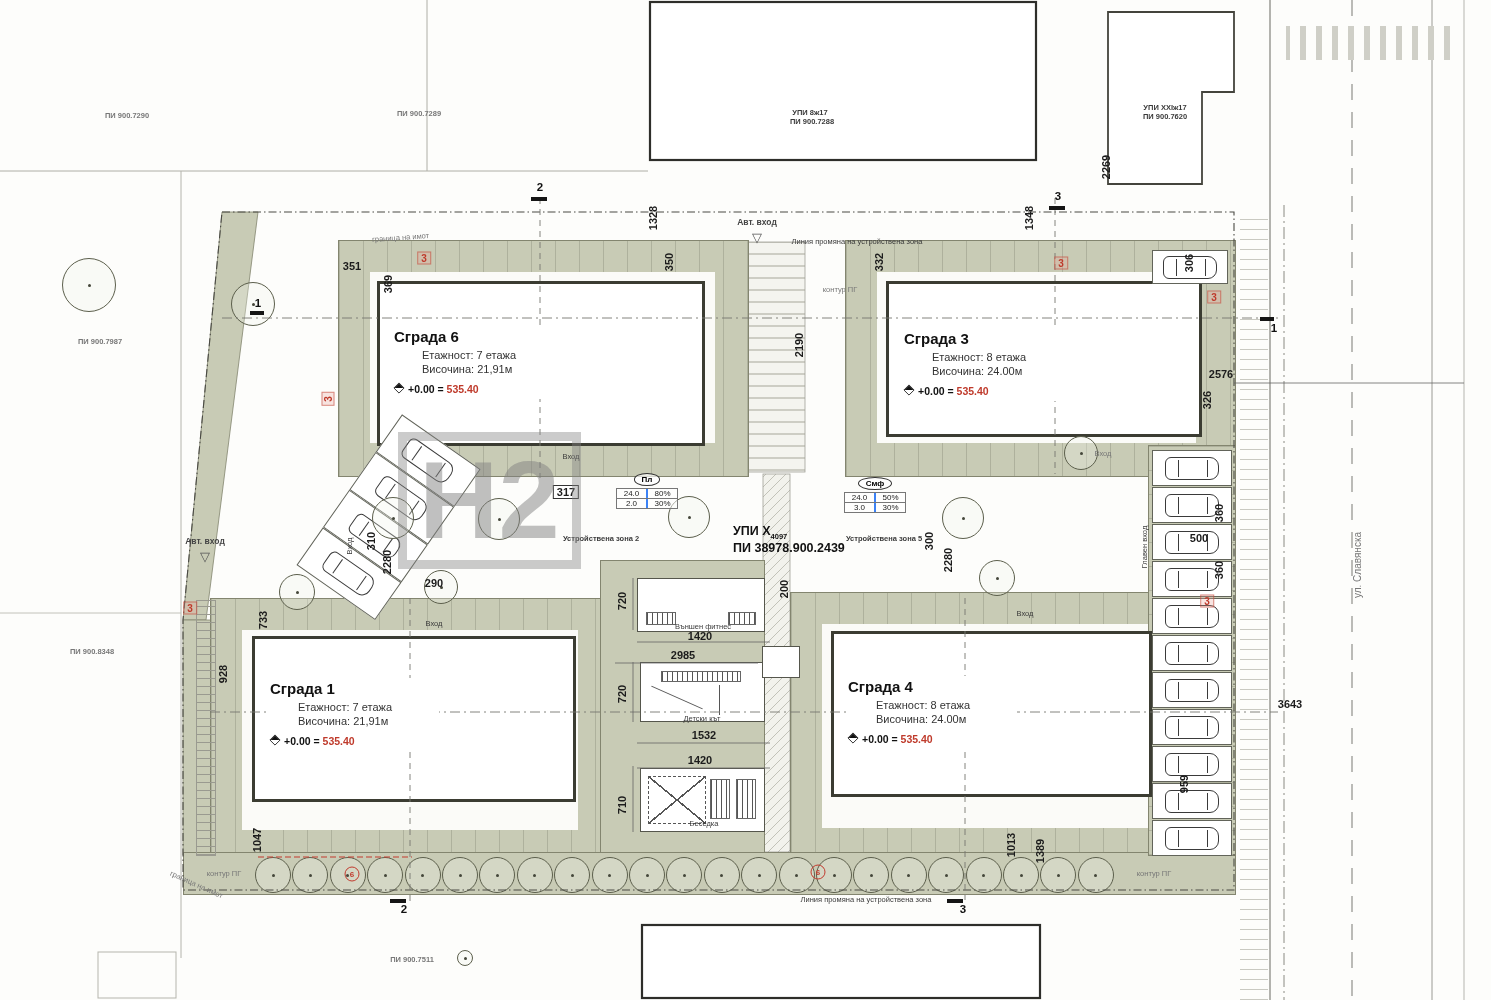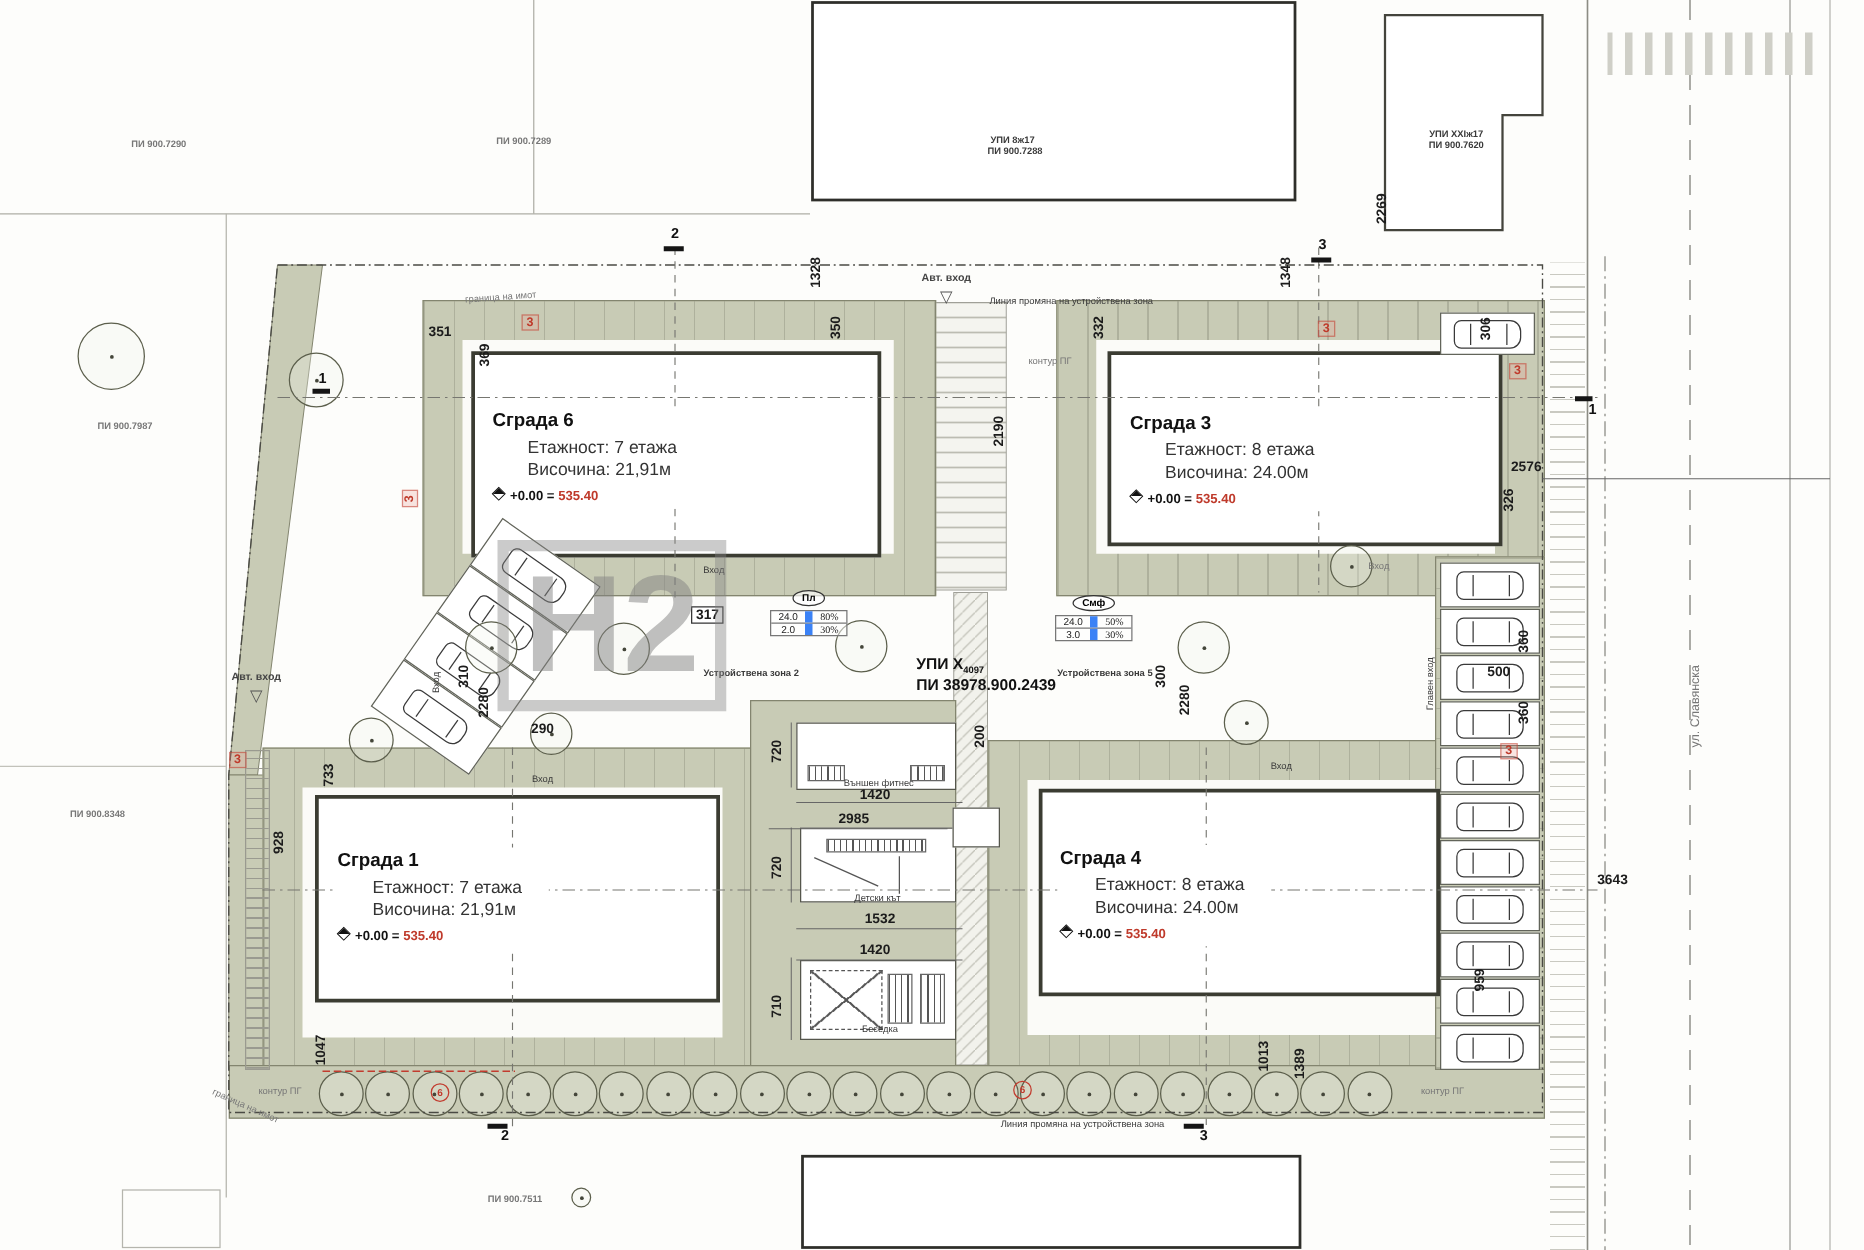--- a/index.html
+++ b/index.html
@@ -17,37 +17,37 @@
   .redbox{position:absolute;font-size:10px;font-weight:bold;color:#bf3a2b;background:rgba(235,160,150,.28);border:0.5px solid rgba(191,58,43,.55);padding:0 3px;z-index:6;}
   .sec{position:absolute;font-weight:bold;font-size:11.5px;color:#111;z-index:6;}
   .tick{position:absolute;background:#151515;z-index:6;}
   .green{position:absolute;background:#c8cbb5;border:1px solid #83856f;z-index:1;}
   .stallsH{background-image:repeating-linear-gradient(90deg,rgba(70,72,58,.20) 0 1px,transparent 1px 24px);}
   .stallsV{background-image:repeating-linear-gradient(0deg,rgba(70,72,58,.20) 0 1px,transparent 1px 24px);}
   .whitein{position:absolute;background:#fbfbf8;z-index:2;}
   .bldg{position:absolute;background:#fff;border:3px solid #3b3c32;z-index:2;}
   .blabel{position:absolute;z-index:6;background:#fff;padding:2px 4px 4px 2px;}
   .bname{font-size:15px;font-weight:bold;color:#111;margin-bottom:3px;}
-  .binfo{font-size:14px;color:#333;line-height:1.3;padding-left:28px;}
+  .binfo{font-size:11px;color:#333;line-height:1.3;padding-left:28px;}
   .belev{font-size:10.5px;font-weight:bold;color:#111;margin-top:6px;}
   .lvlmark{display:inline-block;width:8px;height:8px;background:linear-gradient(135deg,#111 50%,transparent 50%);border:1px solid #111;transform:rotate(45deg) scale(.8);margin-right:4px;}
   .stall{position:absolute;background:#fff;border:1px solid #62645a;display:flex;align-items:center;justify-content:center;}
   .car{width:52px;height:21px;border:1.6px solid #3a3a3a;border-radius:6px 9px 9px 6px;position:relative;background:#fff;}
   .car::before,.car::after{content:"";position:absolute;top:2px;bottom:2px;width:0;border-left:1.3px solid #3a3a3a;}
   .car::before{left:12px;} .car::after{right:10px;}
   .treedot{position:absolute;left:50%;top:50%;width:3px;height:3px;margin:-1.5px 0 0 -1.5px;background:#44463a;border-radius:50%;}
   .hatchV{position:absolute;background-image:repeating-linear-gradient(0deg,#9a9a90 0 1px,transparent 1px 8px);border:1px solid #9a9a90;z-index:2;}
   .sidewalk{position:absolute;background-image:repeating-linear-gradient(0deg,#c9c9c1 0 1px,transparent 1px 10px);z-index:1;}
   .zonetbl{position:absolute;z-index:6;width:62px;text-align:center;}
   .zcirc{display:inline-block;border:1.5px solid #333;border-radius:50%;padding:1px 7px;font-size:8px;font-weight:bold;background:rgba(255,255,255,.65);}
   .zrows{border:1px solid #777;margin-top:2px;background:rgba(255,255,255,.5);}
   .zrow{display:flex;font-size:8px;color:#222;}
   .zrow+.zrow{border-top:1px solid #777;}
   .zrow span{flex:1;padding:0 2px;}
-  .zrow span+span{border-left:6px solid #3b82f6;font-family:Liberation Serif, serif;}
+  .zrow span+span{border-left:2px solid #3b82f6;}
   .amen{position:absolute;background:#fff;border:1px solid #55564c;z-index:3;}
   .stripes{position:absolute;background-image:repeating-linear-gradient(90deg,#555 0 1px,transparent 1px 5px);border:1px solid #666;}
   .xbox{position:absolute;border:1px dashed #555;background:
     linear-gradient(to top right,transparent calc(50% - 0.8px),#555 calc(50% - 0.8px) calc(50% + 0.8px),transparent calc(50% + 0.8px)),
     linear-gradient(to bottom right,transparent calc(50% - 0.8px),#555 calc(50% - 0.8px) calc(50% + 0.8px),transparent calc(50% + 0.8px));}
   .tri{position:absolute;font-size:13px;color:#555;z-index:6;}
   .wm{position:absolute;z-index:9;pointer-events:none;font-weight:bold;}
   svg.layer{position:absolute;left:0;top:0;z-index:0;}
   svg.layer.over{z-index:5;pointer-events:none;}
 </style>
@@ -208,21 +208,21 @@
     </g>
   </svg>
 
   <div class="t7 c gray bold" style="left:127px;top:115px;">ПИ 900.7290</div>
   <div class="t7 c gray bold" style="left:419px;top:113px;">ПИ 900.7289</div>
   <div class="t7 c bold" style="left:810px;top:112px;">УПИ 8ж17</div>
   <div class="t7 c bold" style="left:812px;top:121px;">ПИ 900.7288</div>
   <div class="t7 c bold" style="left:1165px;top:107px;">УПИ XXIж17</div>
   <div class="t7 c bold" style="left:1165px;top:116px;">ПИ 900.7620</div>
   <div class="t7 c gray bold" style="left:100px;top:341px;">ПИ 900.7987</div>
-  <div class="t7 c gray bold" style="left:78px;top:651px;">ПИ 900.8348</div>
+  <div class="t7 c gray bold" style="left:92px;top:651px;">ПИ 900.8348</div>
   <div class="t7 c gray bold" style="left:412px;top:959px;">ПИ 900.7511</div>
 
   <div class="abs" style="left:733px;top:524px;z-index:6;">
     <div style="font-size:12.5px;font-weight:bold;color:#111;"><span>УПИ X</span><sub style="font-size:7.5px;">4097</sub></div>
     <div style="font-size:12.5px;font-weight:bold;color:#111;">ПИ 38978.900.2439</div>
   </div>
   <div class="t7 c bold" style="left:601px;top:538px;">Устройствена зона 2</div>
   <div class="t7 c bold" style="left:884px;top:538px;">Устройствена зона 5</div>
 
   <div class="zonetbl" style="left:616px;top:468px;">

